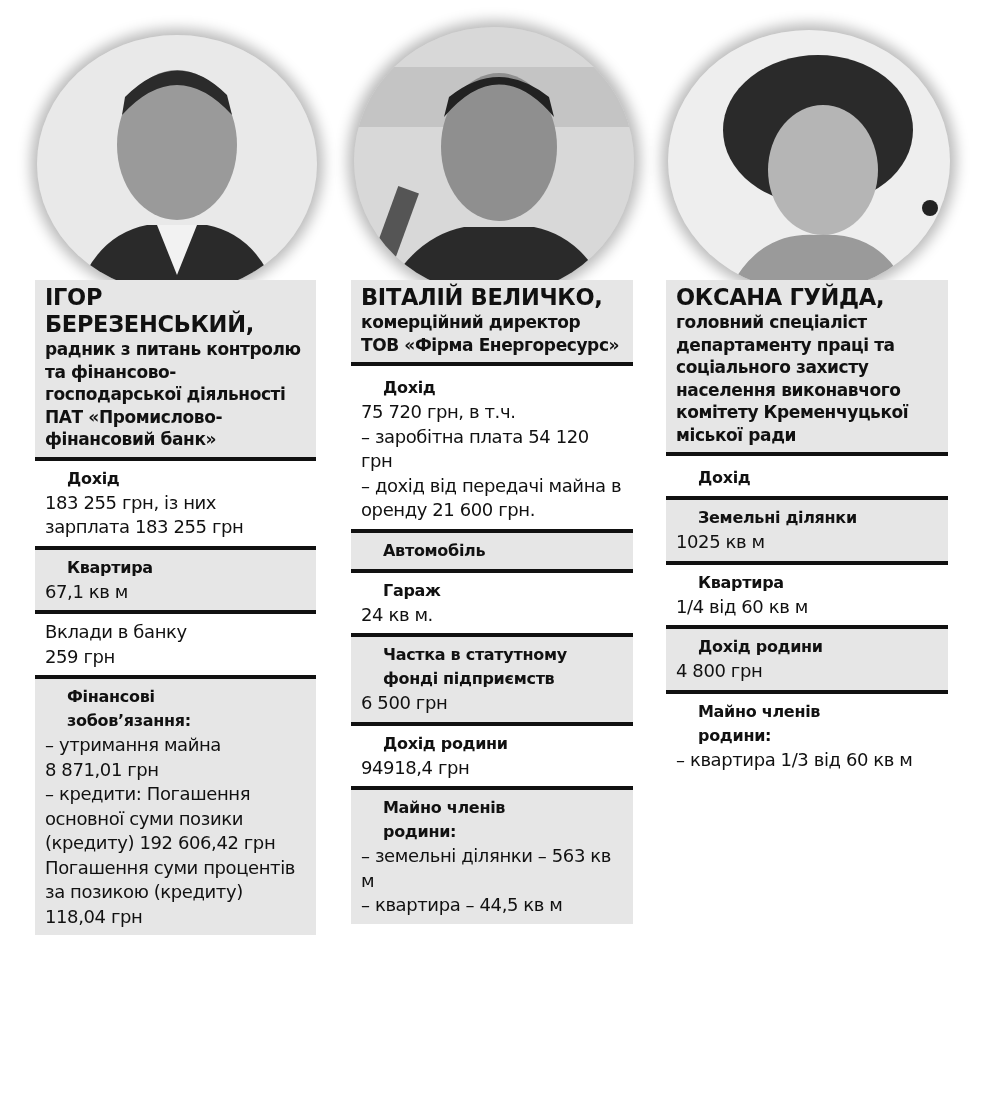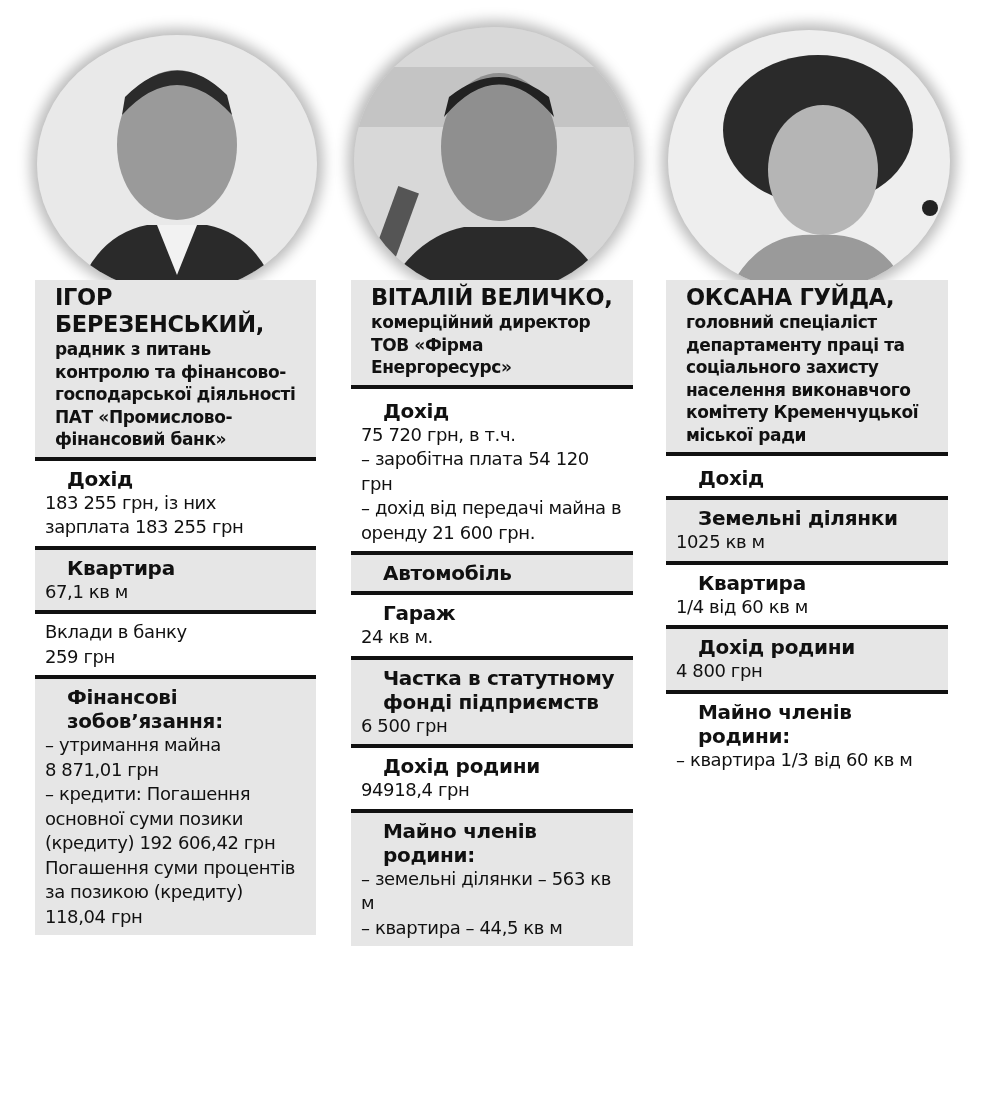--- a/index.html
+++ b/index.html
@@ -3,28 +3,28 @@
 <meta charset="utf-8">
 <style>
   html, body { margin: 0; padding: 0; background: #ffffff; }
   body { width: 1000px; height: 1093px; position: relative; overflow: hidden;
          font-family: "DejaVu Sans", "Liberation Sans", sans-serif; color: #111; }
   .col { position: absolute; top: 0; }
   .photo-wrap { position: relative; width: 100%; height: 280px; }
   .photo { position: absolute; border-radius: 50%; overflow: hidden;
            box-shadow: 0 0 14px 6px rgba(0,0,0,0.28); background: #cfcfcf; }
   .photo svg { width: 100%; height: 100%; display: block; }
-  .name-box { background: #e6e6e6; border-bottom: 4px solid #111; padding: 4px 10px 6px 20px;
+  .name-box { background: #e6e6e6; border-bottom: 4px solid #111; padding: 4px 10px 6px 10px;
               position: relative; z-index: 2; }
   .name { font-weight: bold; font-size: 22.5px; letter-spacing: -0.3px; line-height: 27px; }
   .role { font-size: 17px; line-height: 22.5px; letter-spacing: -0.4px; font-weight: bold; }
   .sec { padding: 6px 10px 6px 10px; border-bottom: 4px solid #111; }
   .sec.gray { background: #e6e6e6; }
   .sec.last { border-bottom: none; }
-  .sec-title { font-weight: bold; font-size: 20px; line-height: 24px; padding-left: 22px; letter-spacing: -0.3px; }
+  .sec-title { font-weight: bold; font-size: 16px; line-height: 24px; padding-left: 22px; letter-spacing: -0.3px; }
   .sec-body { font-size: 18px; line-height: 24.5px; letter-spacing: -0.4px; white-space: pre-line; }
 </style>
 </head>
 <body>
 
 <div class="col" style="left:35px; width:281px;">
   <div class="photo-wrap">
     <div class="photo" style="left:2px; top:35px; width:280px; height:258px;">
       <svg viewBox="0 0 280 258" preserveAspectRatio="none">
         <rect width="280" height="258" fill="#e9e9e9"></rect>

